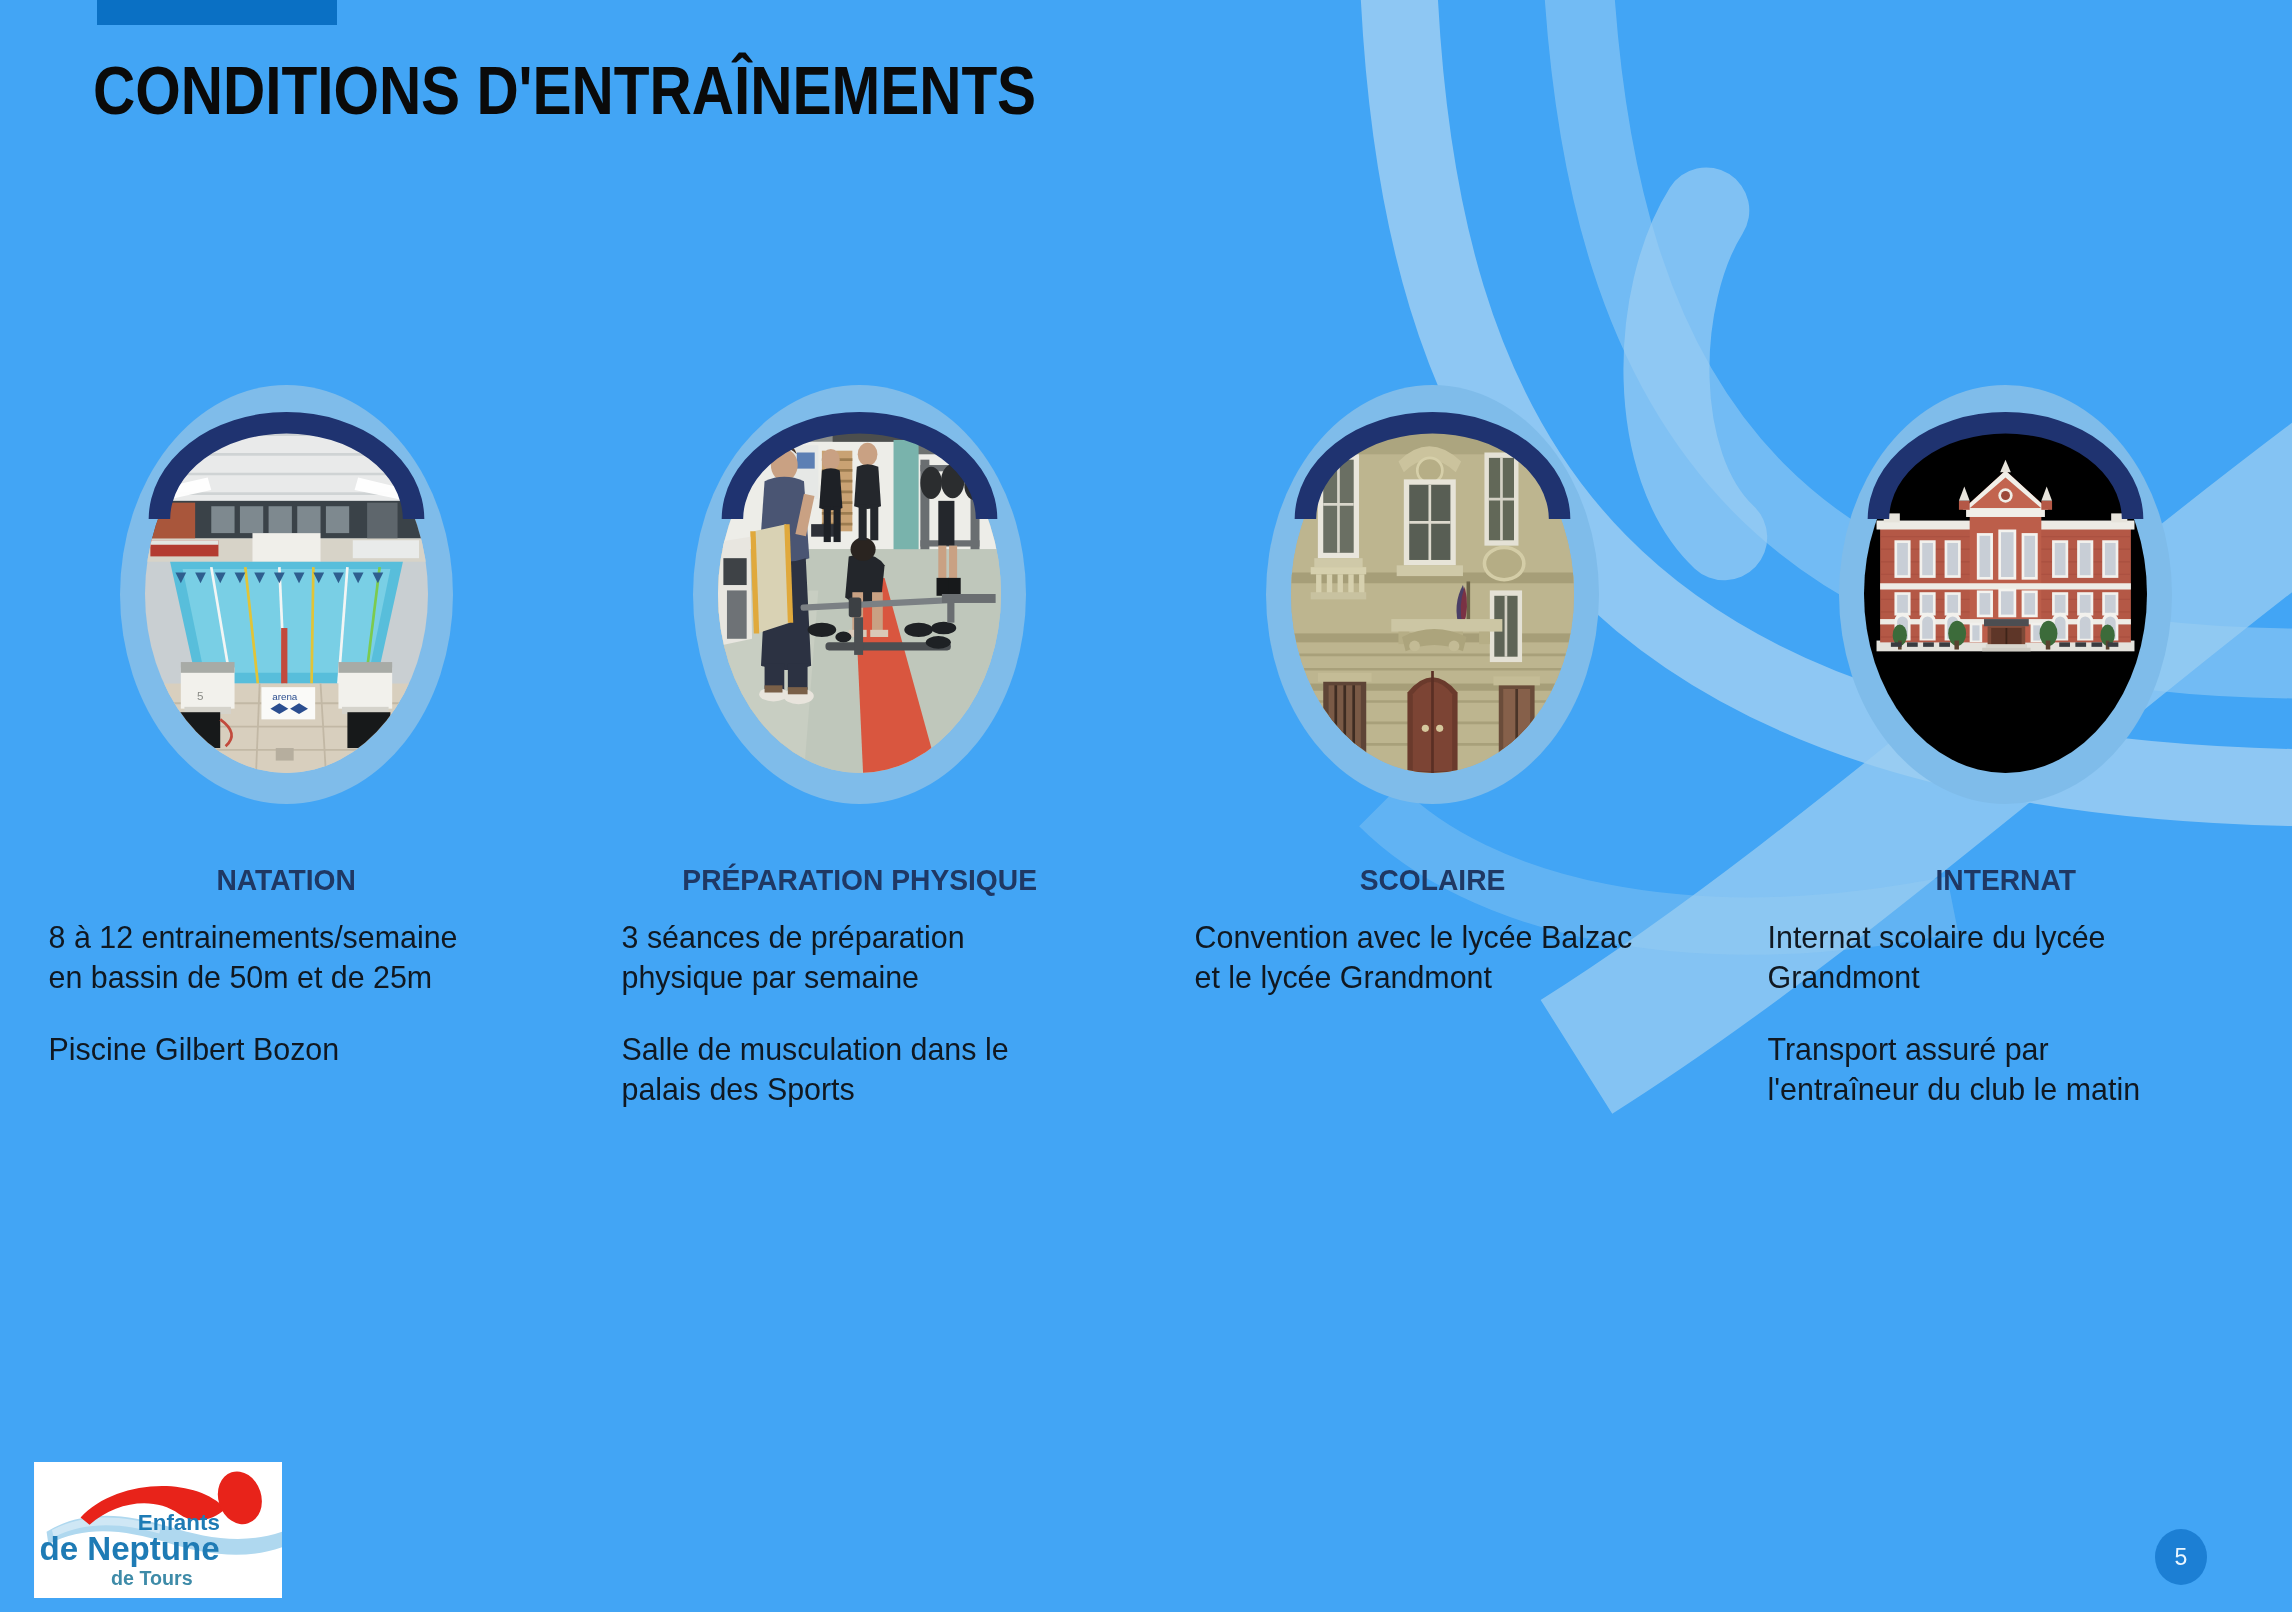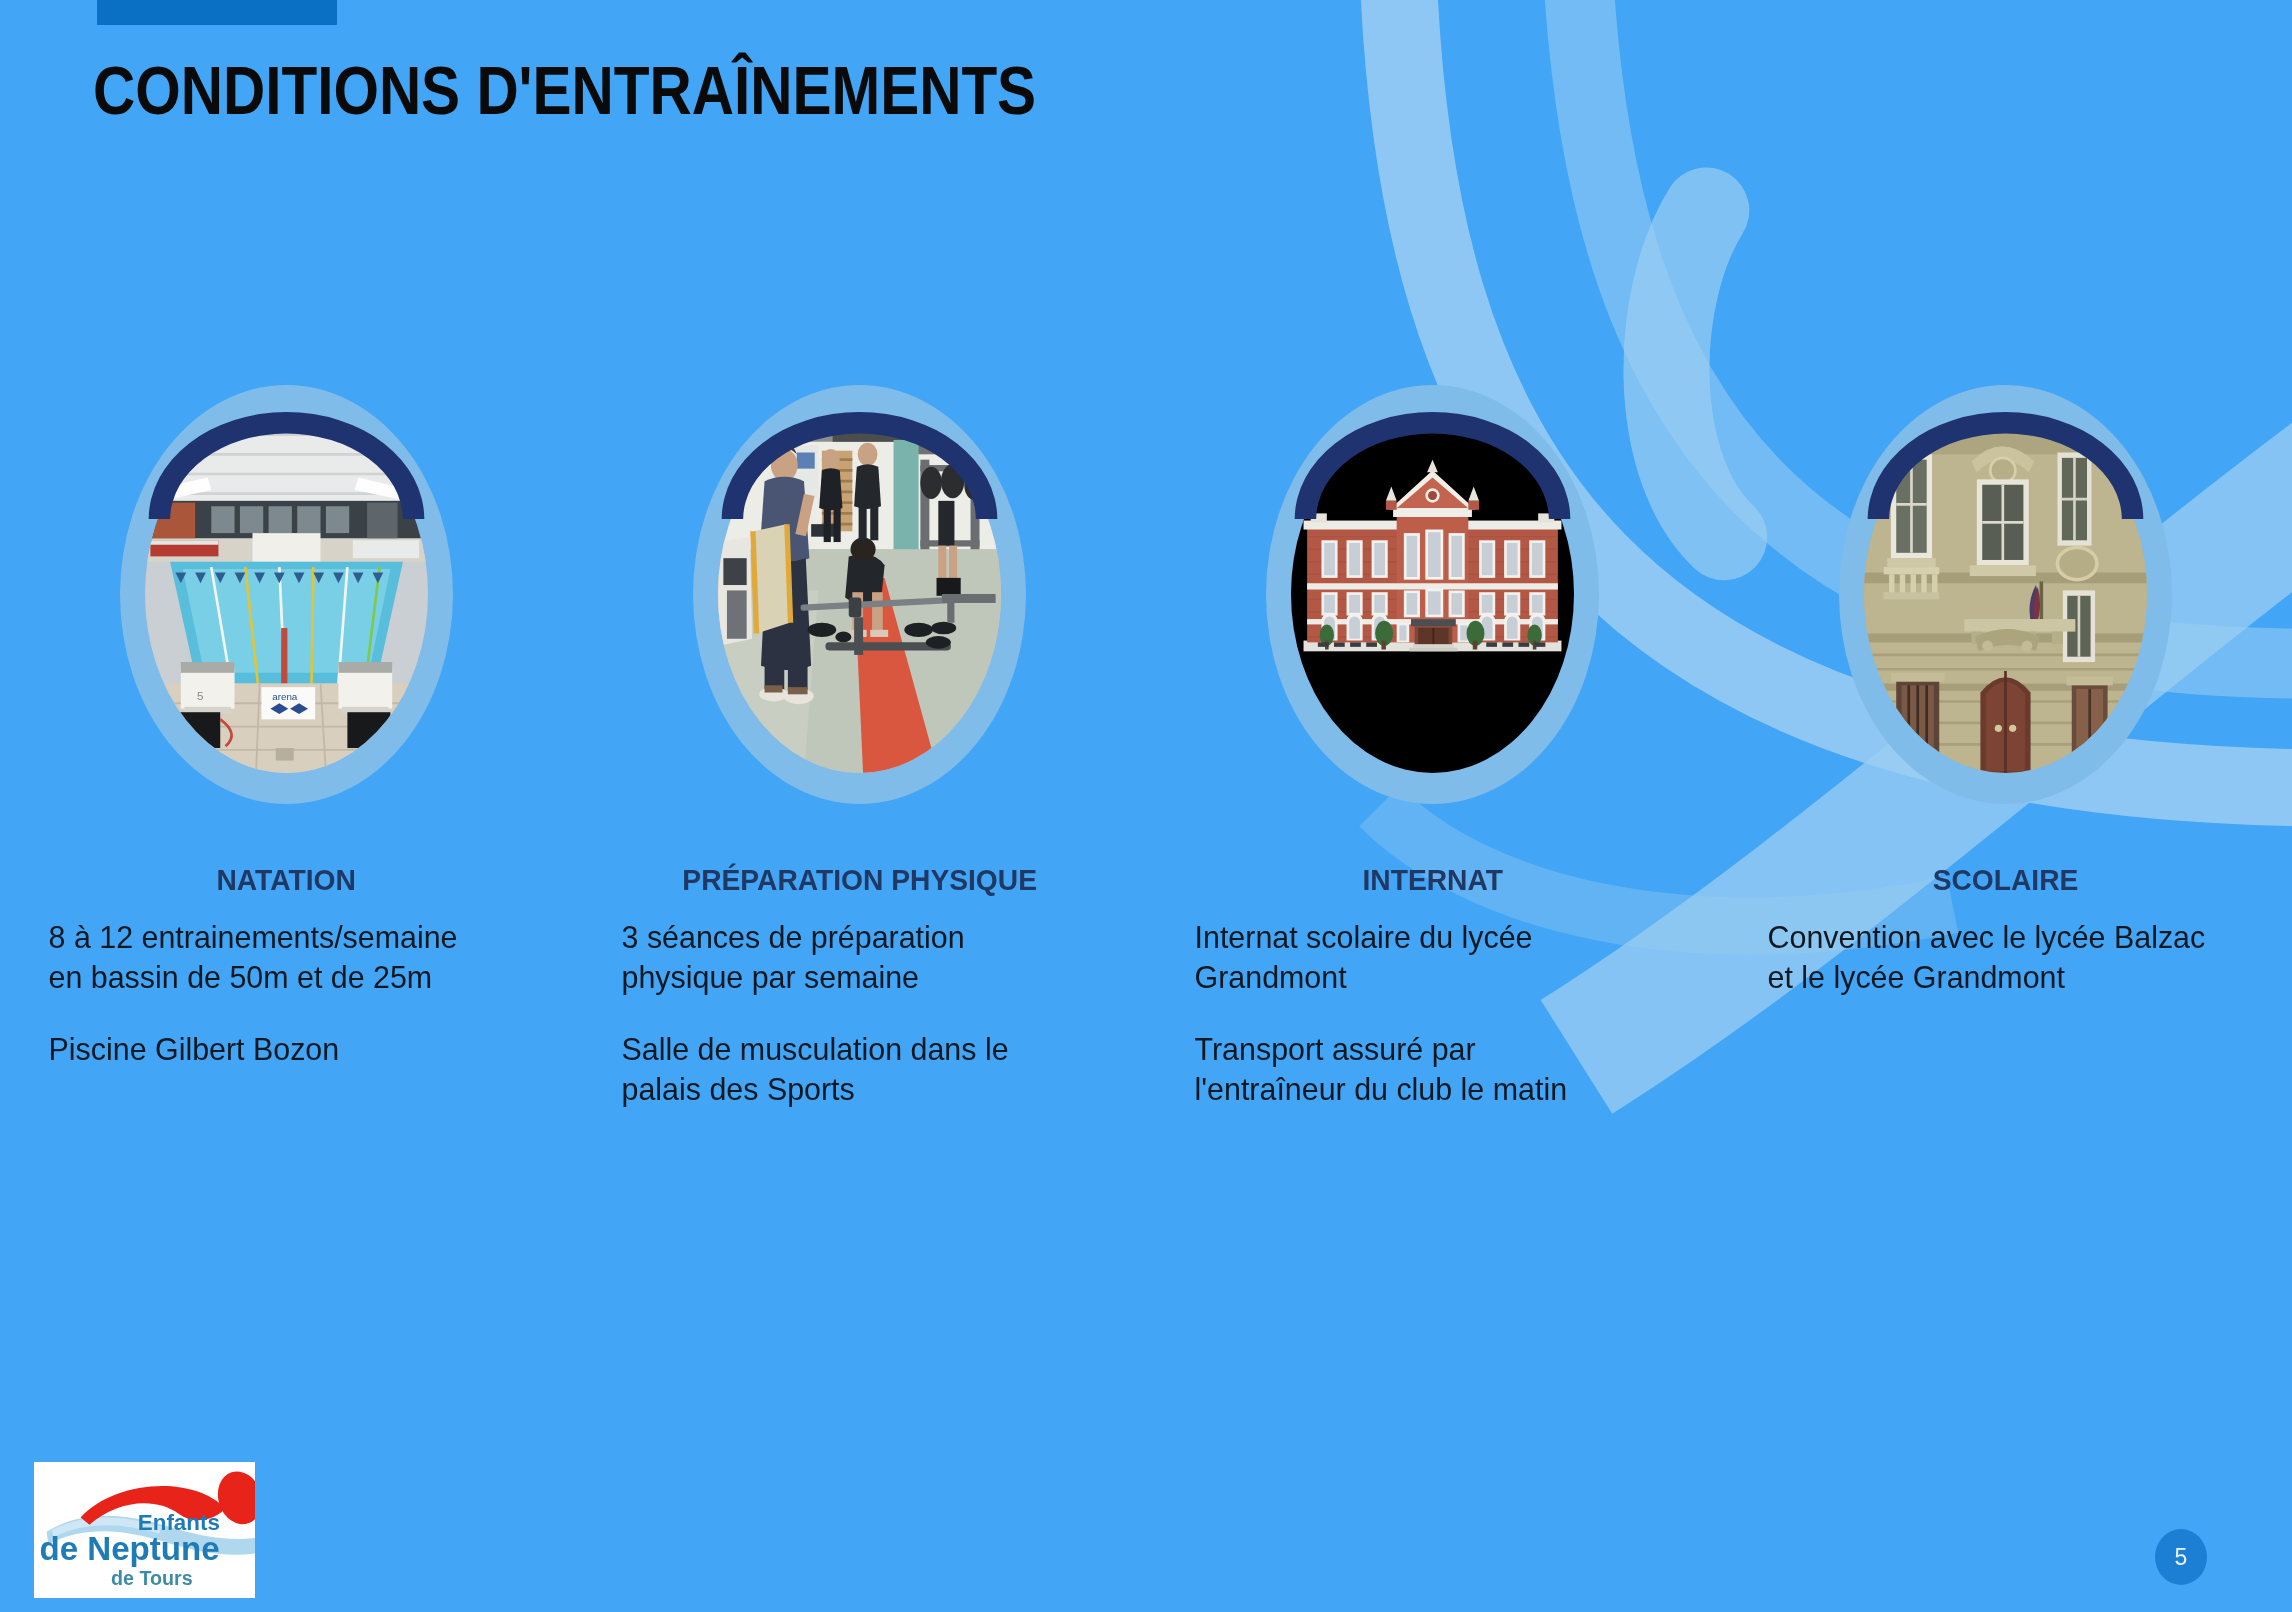--- a/index.html
+++ b/index.html
@@ -81,21 +81,21 @@
     font-family:"Liberation Sans Narrow","Liberation Sans",sans-serif;
     transform:scaleX(0.95);
     margin:0 0 32px 0;
     white-space:pre-line;
   }
   .col-para:last-child{margin-bottom:0;}
 
   
   .logo-box{
     position:absolute;left:34px;top:1462px;
-    width:221px;height:136px;background:#fca5a5;
+    width:248px;height:136px;background:#fca5a5;
     overflow:hidden;
   }
   .logo-box svg{display:block;width:273px;height:136px;}
 
   
   .page-badge{
     position:absolute;left:2155px;top:1529px;
     width:52px;height:56px;border-radius:50%;
     background:#1C7FD4;
     display:flex;align-items:center;justify-content:center;
@@ -388,20 +388,158 @@
       <p class="col-para">Salle de musculation dans le
 palais des Sports</p>
     </div>
   </div>
 
   <div class="col">
     <div class="oval-frame">
       <div class="oval-ring"></div>
       <div class="oval-photo">
         <svg viewBox="0 0 316 400" preserveAspectRatio="xMidYMid slice">
+          <rect width="316" height="400" fill="#B8B08C"></rect>
+
+          <rect x="0" y="0" width="316" height="400" fill="#BDB58F"></rect>
+
+          <rect x="0" y="0" width="316" height="44" fill="#ACA57F"></rect>
+
+          <g fill="#A69E78">
+            <rect x="0" y="176" width="316" height="12"></rect>
+            <rect x="0" y="244" width="316" height="10"></rect>
+            <rect x="0" y="300" width="316" height="8"></rect>
+          </g>
+
+          <g stroke="#A8A07A" stroke-width="3">
+            <line x1="0" y1="268" x2="316" y2="268"></line>
+            <line x1="0" y1="284" x2="316" y2="284"></line>
+            <line x1="0" y1="320" x2="316" y2="320"></line>
+            <line x1="0" y1="344" x2="316" y2="344"></line>
+            <line x1="0" y1="368" x2="316" y2="368"></line>
+          </g>
+
+          <g>
+            <rect x="30" y="44" width="46" height="116" fill="#E9E6DC"></rect>
+            <rect x="36" y="50" width="34" height="104" fill="#6A6F63"></rect>
+            <g stroke="#D9D6CB" stroke-width="3">
+              <line x1="53" y1="50" x2="53" y2="154"></line>
+              <line x1="36" y1="100" x2="70" y2="100"></line>
+            </g>
+            <rect x="26" y="160" width="54" height="10" fill="#CFC9A8"></rect>
+          </g>
+
+          <g>
+            <rect x="22" y="170" width="62" height="8" fill="#D6D0AE"></rect>
+            <g fill="#D6D0AE">
+              <rect x="28" y="178" width="6" height="22"></rect>
+                <rect x="40" y="178" width="6" height="22"></rect>
+              <rect x="52" y="178" width="6" height="22"></rect>
+                <rect x="64" y="178" width="6" height="22"></rect>
+              <rect x="76" y="178" width="6" height="22"></rect>
+            </g>
+            <rect x="22" y="198" width="62" height="8" fill="#C8C2A0"></rect>
+          </g>
+
+          <g>
+            <path d="M 120 52 q 34 -34 70 0 l -6 12 q -30 -28 -58 0 Z" fill="#CBC39D"></path>
+            <circle cx="155" cy="62" r="14" fill="#B6AE86" stroke="#D6CFA9" stroke-width="3"></circle>
+            <rect x="126" y="72" width="58" height="96" fill="#E7E4D8"></rect>
+            <rect x="132" y="78" width="46" height="84" fill="#585E54"></rect>
+            <g stroke="#DCD9CD" stroke-width="3">
+              <line x1="155" y1="78" x2="155" y2="162"></line>
+              <line x1="132" y1="120" x2="178" y2="120"></line>
+            </g>
+            <rect x="118" y="168" width="74" height="12" fill="#CFC9A8"></rect>
+          </g>
+
+          <g>
+            <rect x="216" y="42" width="38" height="104" fill="#E4E1D5"></rect>
+            <rect x="221" y="48" width="28" height="92" fill="#626858"></rect>
+            <g stroke="#D4D1C5" stroke-width="3">
+              <line x1="235" y1="48" x2="235" y2="140"></line>
+              <line x1="221" y1="94" x2="249" y2="94"></line>
+            </g>
+          </g>
+
+          <g>
+            <ellipse cx="238" cy="166" rx="22" ry="18" fill="#B5AD85" stroke="#D4CDA7" stroke-width="4"></ellipse>
+          </g>
+
+          <g>
+            <rect x="222" y="196" width="36" height="80" fill="#E4E1D5"></rect>
+            <rect x="227" y="202" width="26" height="68" fill="#5E6456"></rect>
+            <line x1="240" y1="202" x2="240" y2="270" stroke="#D4D1C5" stroke-width="3"></line>
+          </g>
+
+          <g>
+            <rect x="196" y="186" width="4" height="48" fill="#6B6346"></rect>
+            <path d="M 192 190 q -12 22 -4 48 q 12 -20 4 -48 Z" fill="#4A3E66"></path>
+            <path d="M 194 192 q -8 22 -2 44 q 8 -20 2 -44 Z" fill="#7A3244"></path>
+          </g>
+
+          <rect x="112" y="228" width="124" height="14" fill="#CCC6A4"></rect>
+          <g fill="#B6AE86">
+            <rect x="120" y="242" width="12" height="14"></rect>
+            <rect x="150" y="242" width="12" height="14"></rect>
+            <rect x="180" y="242" width="12" height="14"></rect>
+            <rect x="210" y="242" width="12" height="14"></rect>
+          </g>
+
+          <g>
+            <path d="M 124 248 q 36 -18 72 0 l -4 16 q -32 -14 -64 0 Z" fill="#ACA47C"></path>
+            <circle cx="138" cy="258" r="6" fill="#C3BB95"></circle>
+            <circle cx="182" cy="258" r="6" fill="#C3BB95"></circle>
+          </g>
+
+          <g>
+            <path d="M 130 310 q 28 -34 56 0 l 0 90 l -56 0 Z" fill="#6A3A2C"></path>
+            <path d="M 136 312 q 22 -28 44 0 l 0 86 l -44 0 Z" fill="#7C4434"></path>
+            <line x1="158" y1="286" x2="158" y2="400" stroke="#5A2F24" stroke-width="3"></line>
+            <circle cx="150" cy="350" r="4" fill="#D5C79C"></circle>
+            <circle cx="166" cy="350" r="4" fill="#D5C79C"></circle>
+          </g>
+
+          <g>
+            <rect x="36" y="296" width="48" height="104" fill="#5E4436"></rect>
+            <rect x="42" y="302" width="36" height="96" fill="#7A5A46"></rect>
+            <g stroke="#3E2C22" stroke-width="3">
+              <line x1="50" y1="302" x2="50" y2="398"></line>
+              <line x1="60" y1="302" x2="60" y2="398"></line>
+              <line x1="70" y1="302" x2="70" y2="398"></line>
+            </g>
+            <rect x="30" y="288" width="60" height="10" fill="#C4BC96"></rect>
+          </g>
+
+          <g>
+            <rect x="232" y="300" width="40" height="100" fill="#6A4C3A"></rect>
+            <rect x="237" y="306" width="30" height="94" fill="#86604A"></rect>
+            <line x1="252" y1="306" x2="252" y2="400" stroke="#4A3428" stroke-width="3"></line>
+            <rect x="226" y="292" width="52" height="10" fill="#C4BC96"></rect>
+          </g>
+        </svg>
+      </div>
+      <div class="oval-arch">
+        <svg viewBox="0 0 316 200">
+          <path d="M 4 120 A 154 120 0 0 1 312 120 L 288 120 A 130 96 0 0 0 28 120 Z" fill="#1F3370"></path>
+        </svg>
+      </div>
+    </div>
+    <div class="col-heading">SCOLAIRE</div>
+    <div class="col-body">
+      <p class="col-para">Convention avec le lycée Balzac
+et le lycée Grandmont</p>
+    </div>
+  </div>
+
+  <div class="col">
+    <div class="oval-frame">
+      <div class="oval-ring"></div>
+      <div class="oval-photo">
+        <svg viewBox="0 0 316 400" preserveAspectRatio="xMidYMid slice">
           <rect width="316" height="400" fill="#000000"></rect>
 
           <rect x="14" y="252" width="288" height="12" fill="#E4E2DC"></rect>
 
           <rect x="18" y="124" width="280" height="130" fill="#B45846"></rect>
 
           <g stroke="#A64E3E" stroke-width="1.5" opacity="0.6">
             <line x1="18" y1="136" x2="298" y2="136"></line>
               <line x1="18" y1="150" x2="298" y2="150"></line>
             <line x1="18" y1="164" x2="298" y2="164"></line>
@@ -560,158 +698,20 @@
     </div>
     <div class="col-heading">INTERNAT</div>
     <div class="col-body">
       <p class="col-para">Internat scolaire du lycée
 Grandmont</p>
       <p class="col-para">Transport assuré par
 l'entraîneur du club le matin</p>
     </div>
   </div>
 
-  <div class="col">
-    <div class="oval-frame">
-      <div class="oval-ring"></div>
-      <div class="oval-photo">
-        <svg viewBox="0 0 316 400" preserveAspectRatio="xMidYMid slice">
-          <rect width="316" height="400" fill="#B8B08C"></rect>
-
-          <rect x="0" y="0" width="316" height="400" fill="#BDB58F"></rect>
-
-          <rect x="0" y="0" width="316" height="44" fill="#ACA57F"></rect>
-
-          <g fill="#A69E78">
-            <rect x="0" y="176" width="316" height="12"></rect>
-            <rect x="0" y="244" width="316" height="10"></rect>
-            <rect x="0" y="300" width="316" height="8"></rect>
-          </g>
-
-          <g stroke="#A8A07A" stroke-width="3">
-            <line x1="0" y1="268" x2="316" y2="268"></line>
-            <line x1="0" y1="284" x2="316" y2="284"></line>
-            <line x1="0" y1="320" x2="316" y2="320"></line>
-            <line x1="0" y1="344" x2="316" y2="344"></line>
-            <line x1="0" y1="368" x2="316" y2="368"></line>
-          </g>
-
-          <g>
-            <rect x="30" y="44" width="46" height="116" fill="#E9E6DC"></rect>
-            <rect x="36" y="50" width="34" height="104" fill="#6A6F63"></rect>
-            <g stroke="#D9D6CB" stroke-width="3">
-              <line x1="53" y1="50" x2="53" y2="154"></line>
-              <line x1="36" y1="100" x2="70" y2="100"></line>
-            </g>
-            <rect x="26" y="160" width="54" height="10" fill="#CFC9A8"></rect>
-          </g>
-
-          <g>
-            <rect x="22" y="170" width="62" height="8" fill="#D6D0AE"></rect>
-            <g fill="#D6D0AE">
-              <rect x="28" y="178" width="6" height="22"></rect>
-                <rect x="40" y="178" width="6" height="22"></rect>
-              <rect x="52" y="178" width="6" height="22"></rect>
-                <rect x="64" y="178" width="6" height="22"></rect>
-              <rect x="76" y="178" width="6" height="22"></rect>
-            </g>
-            <rect x="22" y="198" width="62" height="8" fill="#C8C2A0"></rect>
-          </g>
-
-          <g>
-            <path d="M 120 52 q 34 -34 70 0 l -6 12 q -30 -28 -58 0 Z" fill="#CBC39D"></path>
-            <circle cx="155" cy="62" r="14" fill="#B6AE86" stroke="#D6CFA9" stroke-width="3"></circle>
-            <rect x="126" y="72" width="58" height="96" fill="#E7E4D8"></rect>
-            <rect x="132" y="78" width="46" height="84" fill="#585E54"></rect>
-            <g stroke="#DCD9CD" stroke-width="3">
-              <line x1="155" y1="78" x2="155" y2="162"></line>
-              <line x1="132" y1="120" x2="178" y2="120"></line>
-            </g>
-            <rect x="118" y="168" width="74" height="12" fill="#CFC9A8"></rect>
-          </g>
-
-          <g>
-            <rect x="216" y="42" width="38" height="104" fill="#E4E1D5"></rect>
-            <rect x="221" y="48" width="28" height="92" fill="#626858"></rect>
-            <g stroke="#D4D1C5" stroke-width="3">
-              <line x1="235" y1="48" x2="235" y2="140"></line>
-              <line x1="221" y1="94" x2="249" y2="94"></line>
-            </g>
-          </g>
-
-          <g>
-            <ellipse cx="238" cy="166" rx="22" ry="18" fill="#B5AD85" stroke="#D4CDA7" stroke-width="4"></ellipse>
-          </g>
-
-          <g>
-            <rect x="222" y="196" width="36" height="80" fill="#E4E1D5"></rect>
-            <rect x="227" y="202" width="26" height="68" fill="#5E6456"></rect>
-            <line x1="240" y1="202" x2="240" y2="270" stroke="#D4D1C5" stroke-width="3"></line>
-          </g>
-
-          <g>
-            <rect x="196" y="186" width="4" height="48" fill="#6B6346"></rect>
-            <path d="M 192 190 q -12 22 -4 48 q 12 -20 4 -48 Z" fill="#4A3E66"></path>
-            <path d="M 194 192 q -8 22 -2 44 q 8 -20 2 -44 Z" fill="#7A3244"></path>
-          </g>
-
-          <rect x="112" y="228" width="124" height="14" fill="#CCC6A4"></rect>
-          <g fill="#B6AE86">
-            <rect x="120" y="242" width="12" height="14"></rect>
-            <rect x="150" y="242" width="12" height="14"></rect>
-            <rect x="180" y="242" width="12" height="14"></rect>
-            <rect x="210" y="242" width="12" height="14"></rect>
-          </g>
-
-          <g>
-            <path d="M 124 248 q 36 -18 72 0 l -4 16 q -32 -14 -64 0 Z" fill="#ACA47C"></path>
-            <circle cx="138" cy="258" r="6" fill="#C3BB95"></circle>
-            <circle cx="182" cy="258" r="6" fill="#C3BB95"></circle>
-          </g>
-
-          <g>
-            <path d="M 130 310 q 28 -34 56 0 l 0 90 l -56 0 Z" fill="#6A3A2C"></path>
-            <path d="M 136 312 q 22 -28 44 0 l 0 86 l -44 0 Z" fill="#7C4434"></path>
-            <line x1="158" y1="286" x2="158" y2="400" stroke="#5A2F24" stroke-width="3"></line>
-            <circle cx="150" cy="350" r="4" fill="#D5C79C"></circle>
-            <circle cx="166" cy="350" r="4" fill="#D5C79C"></circle>
-          </g>
-
-          <g>
-            <rect x="36" y="296" width="48" height="104" fill="#5E4436"></rect>
-            <rect x="42" y="302" width="36" height="96" fill="#7A5A46"></rect>
-            <g stroke="#3E2C22" stroke-width="3">
-              <line x1="50" y1="302" x2="50" y2="398"></line>
-              <line x1="60" y1="302" x2="60" y2="398"></line>
-              <line x1="70" y1="302" x2="70" y2="398"></line>
-            </g>
-            <rect x="30" y="288" width="60" height="10" fill="#C4BC96"></rect>
-          </g>
-
-          <g>
-            <rect x="232" y="300" width="40" height="100" fill="#6A4C3A"></rect>
-            <rect x="237" y="306" width="30" height="94" fill="#86604A"></rect>
-            <line x1="252" y1="306" x2="252" y2="400" stroke="#4A3428" stroke-width="3"></line>
-            <rect x="226" y="292" width="52" height="10" fill="#C4BC96"></rect>
-          </g>
-        </svg>
-      </div>
-      <div class="oval-arch">
-        <svg viewBox="0 0 316 200">
-          <path d="M 4 120 A 154 120 0 0 1 312 120 L 288 120 A 130 96 0 0 0 28 120 Z" fill="#1F3370"></path>
-        </svg>
-      </div>
-    </div>
-    <div class="col-heading">SCOLAIRE</div>
-    <div class="col-body">
-      <p class="col-para">Convention avec le lycée Balzac
-et le lycée Grandmont</p>
-    </div>
-  </div>
-
 </div>
 
 <div class="logo-box">
   <svg viewBox="0 0 305 152">
     <rect width="305" height="152" fill="#FFFFFF"></rect>
 
     <path d="M 14 78 C 56 52 104 58 150 72 C 196 86 240 94 288 74 L 290 90
              C 242 112 194 104 148 90 C 102 76 58 70 16 92 Z" fill="#AFD8EF"></path>
     <path d="M 20 76 C 58 56 100 60 142 72 L 140 80 C 98 68 58 66 22 84 Z" fill="#CFE7F5"></path>
 

